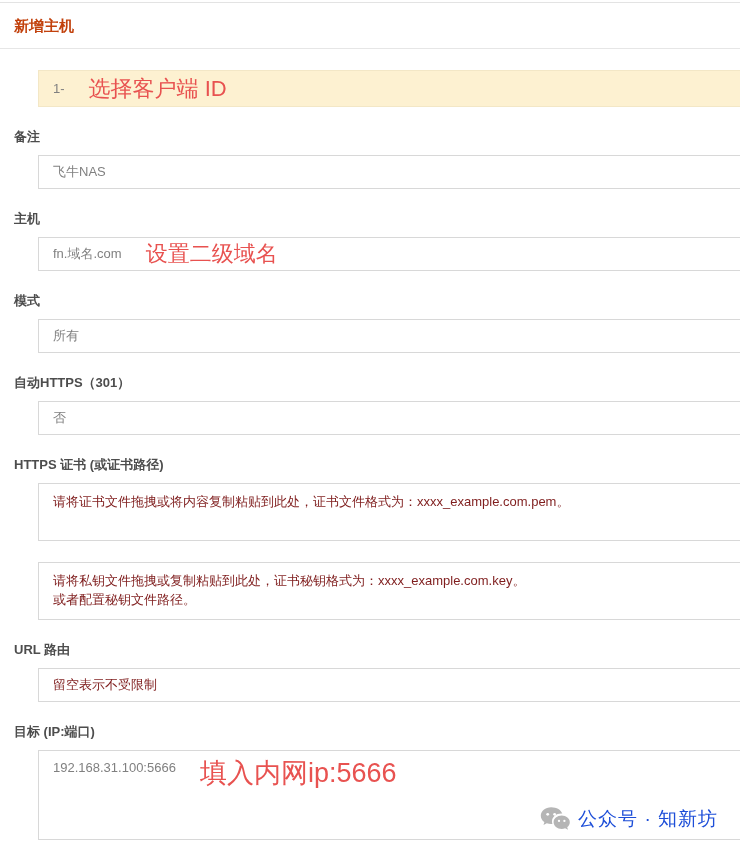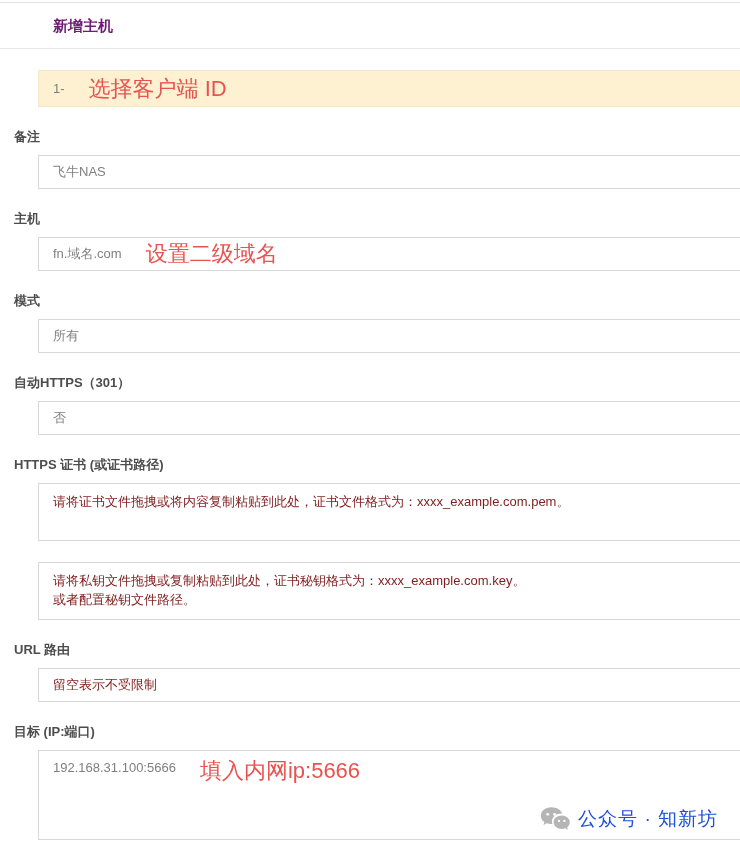--- a/index.html
+++ b/index.html
@@ -15,22 +15,21 @@
     border-top: 1px solid #e3e3e3;
     margin-top: 2px;
   }
   .panel-header {
     padding: 14px 14px 12px 14px;
     border-bottom: 1px solid #e6e6e6;
   }
   .panel-title {
     font-size: 15px;
     font-weight: bold;
-    color: #701a75;
-    margin-left: 39px;
+    color: #c2410c;
   }
   .field-group { margin-top: 21px; }
   .field-label {
     margin-left: 14px;
     font-size: 13px;
     font-weight: bold;
     color: #4d4d4d;
     margin-bottom: 9px;
   }
   .field-box {
@@ -65,21 +64,21 @@
   .value-text { color: #808080; white-space: nowrap; }
   .placeholder-text { color: #7f1d1d; }
   .annotation {
     color: #e85250;
     font-size: 22px;
     font-weight: 500;
     margin-left: 24px;
     white-space: nowrap;
     line-height: 1;
   }
-  .annotation.big { font-size: 22px; }
+  .annotation.big { font-size: 27px; }
   .watermark {
     position: absolute;
     top: 806px;
     right: 22px;
     display: flex;
     align-items: flex-start;
     color: #1d4ed8;
     font-size: 19px;
   }
   .watermark .wm-icon { margin-right: 8px; display: inline-flex; }

